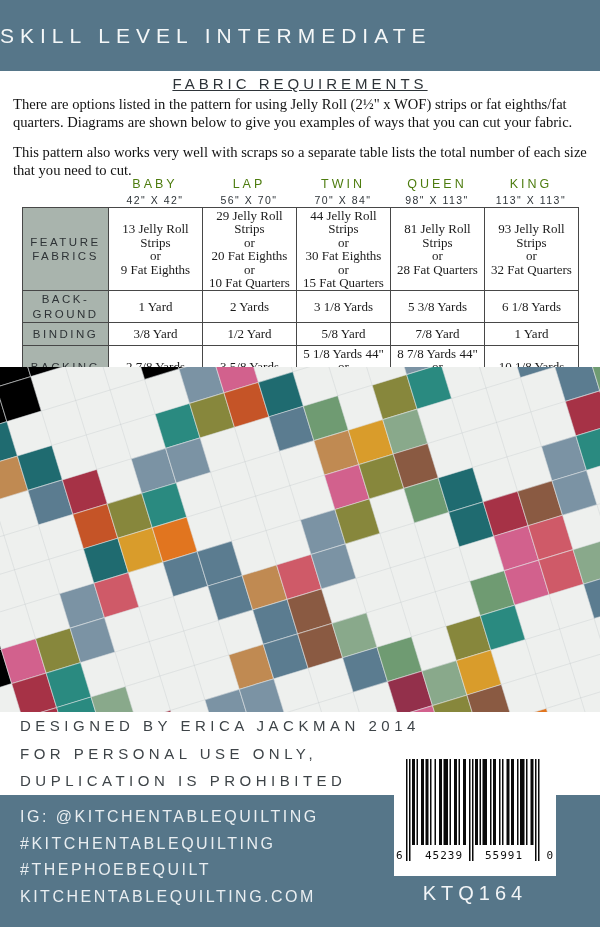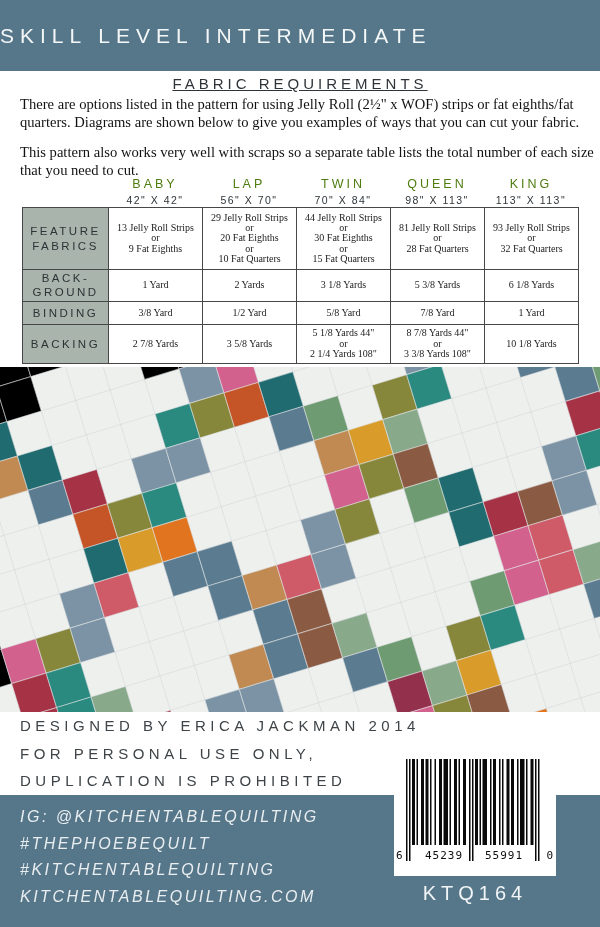--- a/index.html
+++ b/index.html
@@ -8,54 +8,54 @@
 
   
   .topbar{position:absolute;top:0;left:0;width:600px;height:71px;
           display:flex;align-items:center;justify-content:flex-start;}
   .topbar .bar-text{color:#f4f7f8;font-size:21px;letter-spacing:6px;font-weight:400;}
 
   
   .fr-title{position:absolute;top:75px;left:0;width:600px;text-align:center;
             font-size:15px;letter-spacing:4px;color:#2e3439;text-decoration:underline;}
   .para{position:absolute;left:13px;width:574px;font-family:"Liberation Serif",serif;
-        font-size:14.6px;line-height:17.5px;color:#121212;margin-left:7px;}
+        font-size:14.6px;line-height:17.5px;color:#121212;}
   .para1{top:96px;}
   .para2{top:144px;}
 
   
   .colhead{position:absolute;left:108px;top:177px;width:470px;display:flex;}
   .colhead .col{width:94px;text-align:center;}
   .colhead .name{font-size:12.5px;letter-spacing:3px;color:#4d7c0f;}
   .colhead .dims{font-size:10.5px;letter-spacing:1.5px;color:#2e3439;margin-top:3px;}
 
   
   table.sizes{position:absolute;left:22px;top:207px;width:556px;
               border-collapse:collapse;table-layout:fixed;}
   table.sizes td{border:1px solid #474747;text-align:center;vertical-align:middle;
                  padding:1px 2px;}
   td.rowlabel{background:#a9b4ad;font-size:11.5px;letter-spacing:2.5px;
               color:#2e3336;white-space:pre-line;line-height:1.25;margin-top:12px;}
-  td.val{font-family:"Liberation Serif",serif;font-size:10px;color:#1b1b1b;
+  td.val{font-family:"Liberation Serif",serif;font-size:13px;color:#1b1b1b;
          white-space:pre-line;line-height:1.03;}
   tr.r-feature{height:62px;} tr.r-background{height:28px;}
   tr.r-binding{height:23px;} tr.r-backing{height:39px;}
 
   
   .photo{position:absolute;left:0;top:367px;width:600px;height:345px;
          overflow:hidden;background:#eef0ee;}
 
   
   .designed{position:absolute;left:20px;top:712px;color:#3e4448;
             font-size:15px;letter-spacing:4.5px;line-height:27.5px;}
 
   
   .footer{position:absolute;left:0;top:795px;width:600px;height:132px;}
   .social{position:absolute;left:20px;top:9px;color:#e9eef1;
-          font-size:16px;letter-spacing:2.5px;line-height:26.5px;font-style:italic;}
+          font-size:16px;letter-spacing:2.5px;line-height:26.5px;}
 
   
   .barcode-box{position:absolute;left:394px;top:752px;width:162px;height:124px;
                background:#ffffff;}
   .bc-digits{position:absolute;left:0;top:97px;width:162px;height:16px;
              font-family:"DejaVu Sans Mono",monospace;font-size:11px;color:#0d0d0d;}
   .bc-digits .d-first{position:absolute;left:2px;}
   .bc-digits .d-g1{position:absolute;left:26px;width:48px;text-align:center;letter-spacing:1px;}
   .bc-digits .d-g2{position:absolute;left:86px;width:48px;text-align:center;letter-spacing:1px;}
   .bc-digits .d-last{position:absolute;right:3px;}
@@ -591,22 +591,22 @@
 
 <div class="designed">
   <div>DESIGNED BY ERICA JACKMAN 2014</div>
   <div>FOR PERSONAL USE ONLY,</div>
   <div>DUPLICATION IS PROHIBITED</div>
 </div>
 
 <div class="footer" id="footer-band" style="background: rgb(86, 118, 137);">
   <div class="social">
     <div>IG: @KITCHENTABLEQUILTING</div>
+    <div>#KITCHENTABLEQUILTING</div>
     <div>#THEPHOEBEQUILT</div>
-    <div>#KITCHENTABLEQUILTING</div>
     <div>KITCHENTABLEQUILTING.COM</div>
   </div>
 </div>
 
 <div class="barcode-box">
   <svg id="barcode-svg" width="162" height="124" viewBox="0 0 162 124">
       <rect x="12" y="7" width="1.5" height="102" fill="#0a0a0a"></rect>
       <rect x="15" y="7" width="1.5" height="102" fill="#0a0a0a"></rect>
       <rect x="18" y="7" width="3" height="86" fill="#0a0a0a"></rect>
       <rect x="22.5" y="7" width="1.5" height="86" fill="#0a0a0a"></rect>

